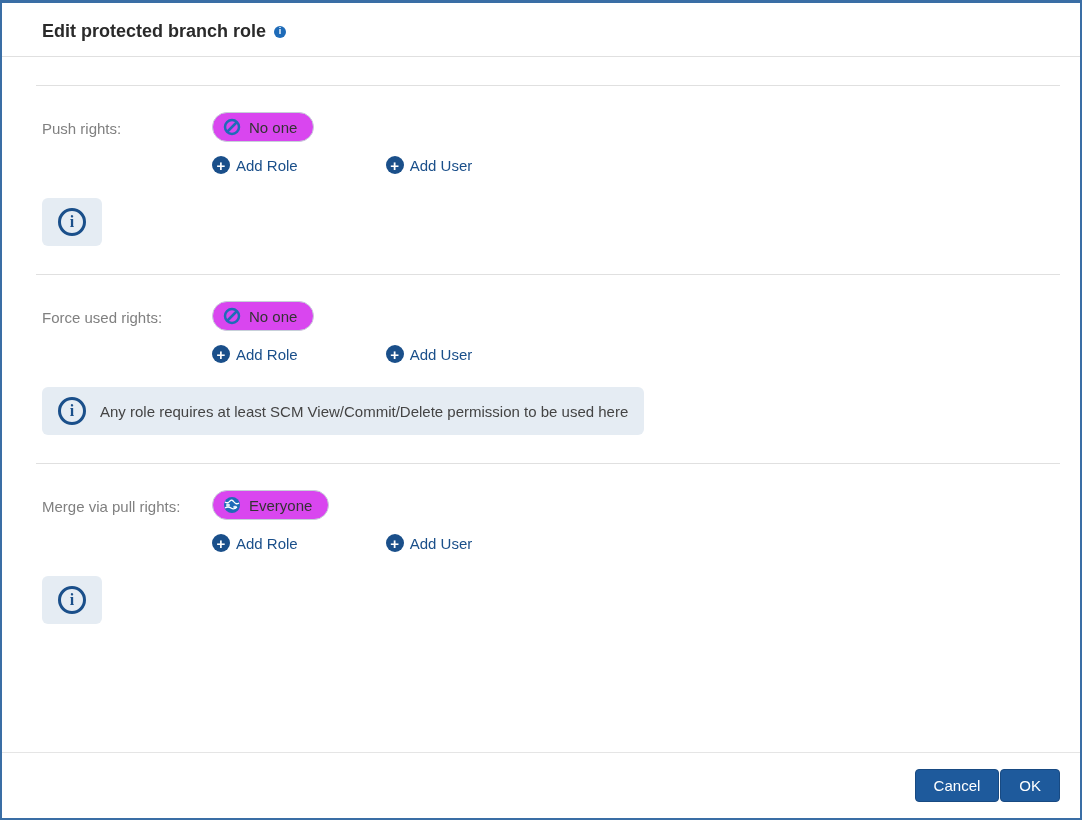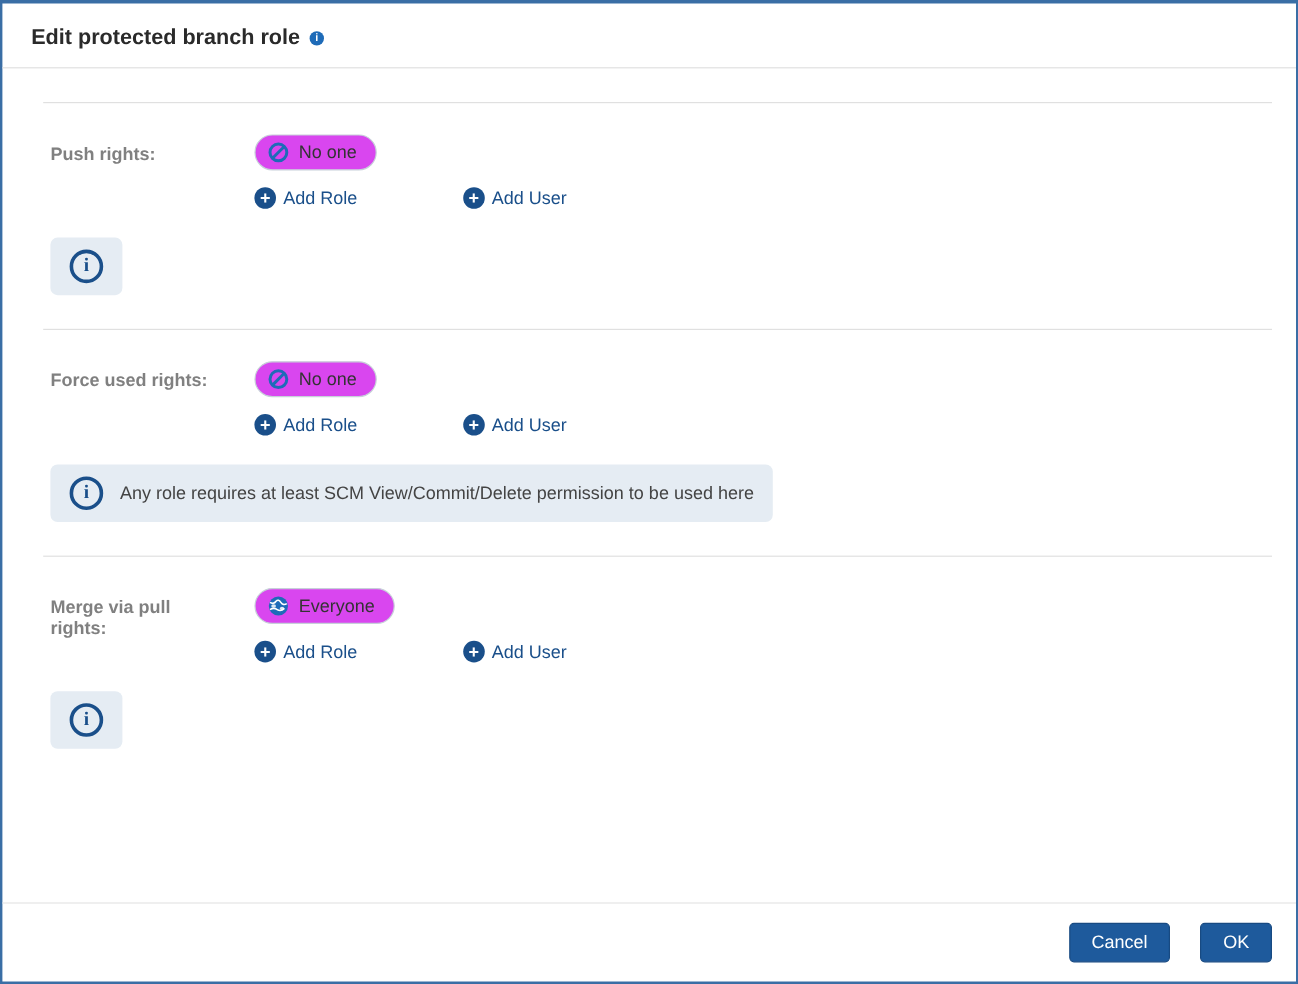--- a/index.html
+++ b/index.html
@@ -13,21 +13,21 @@
   .dialog {
     width: 1082px;
     height: 820px;
     border: 2px solid #3a6ea5;
     border-top-width: 3px;
     display: flex;
     flex-direction: column;
     position: relative;
   }
   .dialog-header {
-    padding: 18px 40px 14px 24px;
+    padding: 18px 40px 14px 40px;
     border-bottom: 1px solid #e0e0e0;
     display: flex;
     align-items: center;
     gap: 8px;
   }
   .dialog-title {
     font-size: 18px;
     font-weight: 700;
     color: #2a2a2a;
   }
@@ -78,21 +78,21 @@
   .section-hr.first { margin-top: 28px; }
 
   .section {
     display: flex;
     gap: 20px;
   }
   .label-col {
     width: 150px;
     flex: 0 0 150px;
     padding-top: 8px;
-    font-weight: 700;
+    font-weight: 400;
     color: #808080;
     font-size: 15px;
   }
   .value-col {
     flex: 1 1 auto;
   }
 
   .pill {
     display: inline-flex;
     align-items: center;
@@ -156,21 +156,21 @@
     font-size: 16px;
     font-family: Georgia, serif;
     flex: 0 0 28px;
   }
 
   .dialog-footer {
     border-top: 1px solid #e5e5e5;
     padding: 16px 20px;
     display: flex;
     justify-content: flex-end;
-    gap: 25px;
+    gap: 1px;
   }
   .btn {
     background: #1e5a9c;
     color: #fff;
     border: 1px solid #184a82;
     border-radius: 4px;
     padding: 7px 18px;
     font-size: 15px;
     cursor: pointer;
   }

